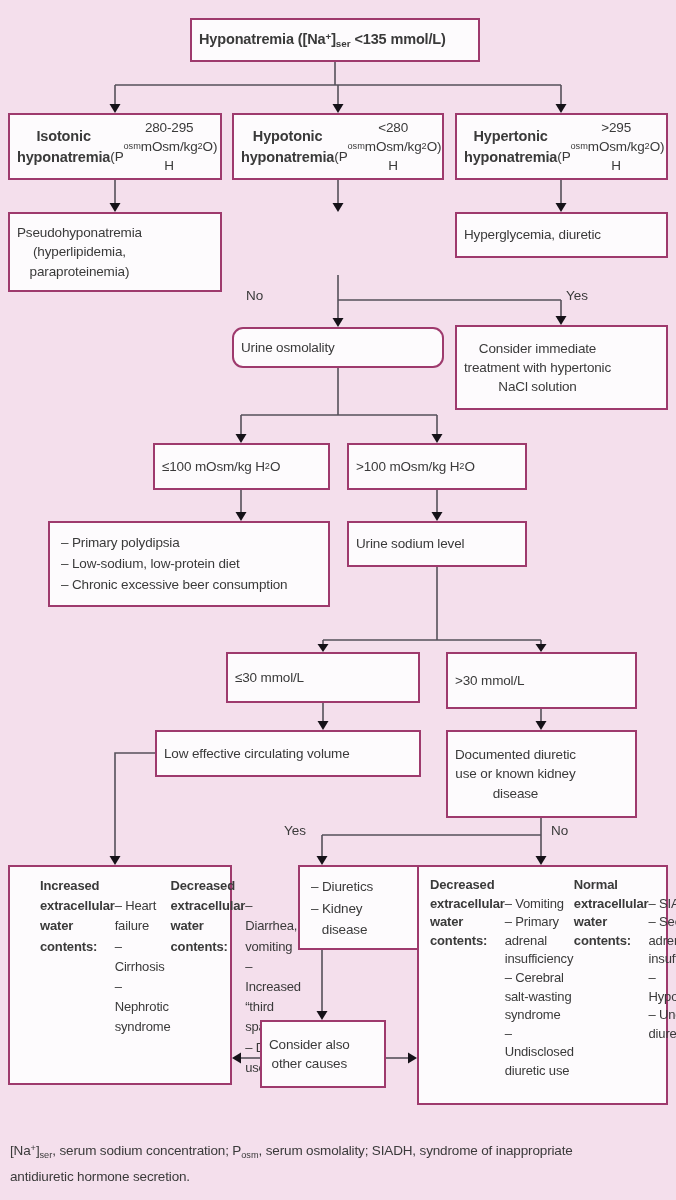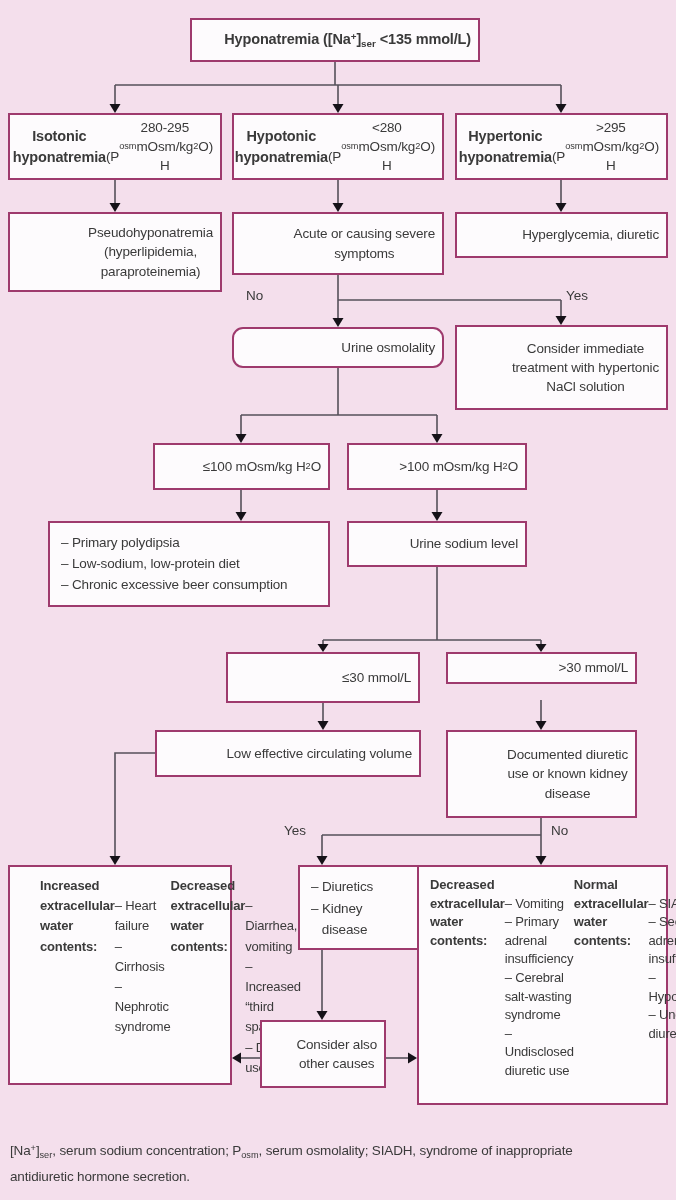--- a/index.html
+++ b/index.html
@@ -25,21 +25,21 @@
   }
   #connectors polygon{
     fill:var(--arrow,#151218);
     stroke:none;
   }
   .node{
     position:absolute;
     box-sizing:border-box;
     background:var(--boxfill,#fdfbfd);
     border:2.5px solid var(--border,#9e3a6d);
-    display:flex;align-items:center;justify-content:flex-end;
+    display:flex;align-items:center;justify-content:flex-start;
     text-align:center;
     font-size:13.5px;line-height:1.42;
     letter-spacing:-0.15px;
     padding:4px 7px;
   }
   .node b{font-weight:bold;}
   .node.list{
     align-items:flex-start;justify-content:flex-start;
     text-align:left;
     padding:9px 11px;
@@ -150,37 +150,36 @@
 
   <div class="node title-node" style="left:190px;top:18px;width:290px;height:44px;">
       <b>Hyponatremia ([Na<sup>+</sup>]<sub>ser</sub> &lt;135 mmol/L)</b>
     </div>
 
   <div class="node head2" style="left:8px;top:113px;width:214px;height:67px;"><b>Isotonic hyponatremia</b><br>(P<sub>osm</sub> 280-295 mOsm/kg H<sub>2</sub>O)</div>
   <div class="node head2" style="left:232px;top:113px;width:212px;height:67px;"><b>Hypotonic hyponatremia</b><br>(P<sub>osm</sub> &lt;280 mOsm/kg H<sub>2</sub>O)</div>
   <div class="node head2" style="left:455px;top:113px;width:213px;height:67px;"><b>Hypertonic hyponatremia</b><br>(P<sub>osm</sub> &gt;295 mOsm/kg H<sub>2</sub>O)</div>
 
   <div class="node" style="left:8px;top:212px;width:214px;height:80px;">Pseudohyponatremia<br>(hyperlipidemia,<br>paraproteinemia)</div>
-  <div class="node" style="left:232px;top:212px;width:212px;height:63px;">Acute or causing severe<br>symptoms</div>
   <div class="node" style="left:455px;top:212px;width:213px;height:46px;">Hyperglycemia, diuretic</div>
 
   <div class="branch-label" style="left:246px;top:288px;">No</div>
   <div class="branch-label" style="left:566px;top:288px;">Yes</div>
 
   <div class="node" style="left:232px;top:327px;width:212px;height:41px;border-radius:11px;">Urine osmolality</div>
   <div class="node" style="left:455px;top:325px;width:213px;height:85px;">Consider immediate<br>treatment with hypertonic<br>NaCl solution</div>
 
   <div class="node" style="left:153px;top:443px;width:177px;height:47px;">≤100 mOsm/kg H<sub>2</sub>O</div>
   <div class="node" style="left:347px;top:443px;width:180px;height:47px;">&gt;100 mOsm/kg H<sub>2</sub>O</div>
 
   <div class="node list polydipsia" style="left:48px;top:521px;width:282px;height:86px;">– Primary polydipsia<br>– Low-sodium, low-protein diet<br>– Chronic excessive beer consumption</div>
   <div class="node" style="left:347px;top:521px;width:180px;height:46px;">Urine sodium level</div>
 
   <div class="node" style="left:226px;top:652px;width:194px;height:51px;">≤30 mmol/L</div>
-  <div class="node" style="left:446px;top:652px;width:191px;height:32px;">&gt;30 mmol/L</div>
+  <div class="node" style="left:446px;top:652px;width:191px;height:57px;">&gt;30 mmol/L</div>
 
   <div class="node" style="left:155px;top:730px;width:266px;height:47px;">Low effective circulating volume</div>
   <div class="node" style="left:446px;top:730px;width:191px;height:88px;">Documented diuretic<br>use or known kidney<br>disease</div>
 
   <div class="branch-label" style="left:284px;top:823px;">Yes</div>
   <div class="branch-label" style="left:551px;top:823px;">No</div>
 
   <div class="node list increased" style="left:8px;top:865px;width:224px;height:220px;padding-left:30px;"><b>Increased extracellular<br>water contents:</b><br>– Heart failure<br>– Cirrhosis<br>– Nephrotic syndrome<br><b>Decreased extracellular<br>water contents:</b><br>– Diarrhea, vomiting<br>– Increased “third space”<br>– Diuretic use</div>
   <div class="node list diuretics" style="left:262px;top:865px;width:123px;height:85px;">– Diuretics<br>– Kidney<br>&nbsp;&nbsp;&nbsp;disease</div>
   <div class="node" style="left:260px;top:1020px;width:126px;height:68px;">Consider also<br>other causes</div>

